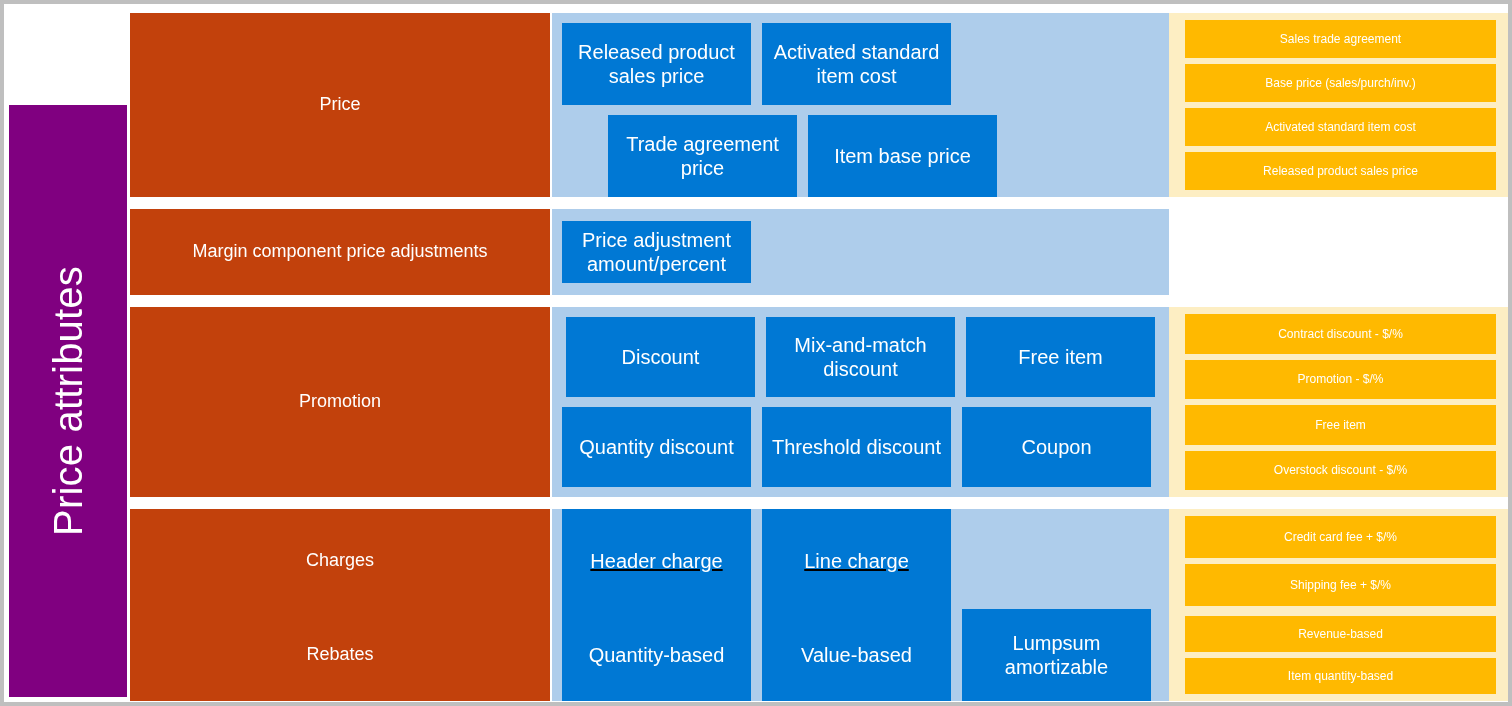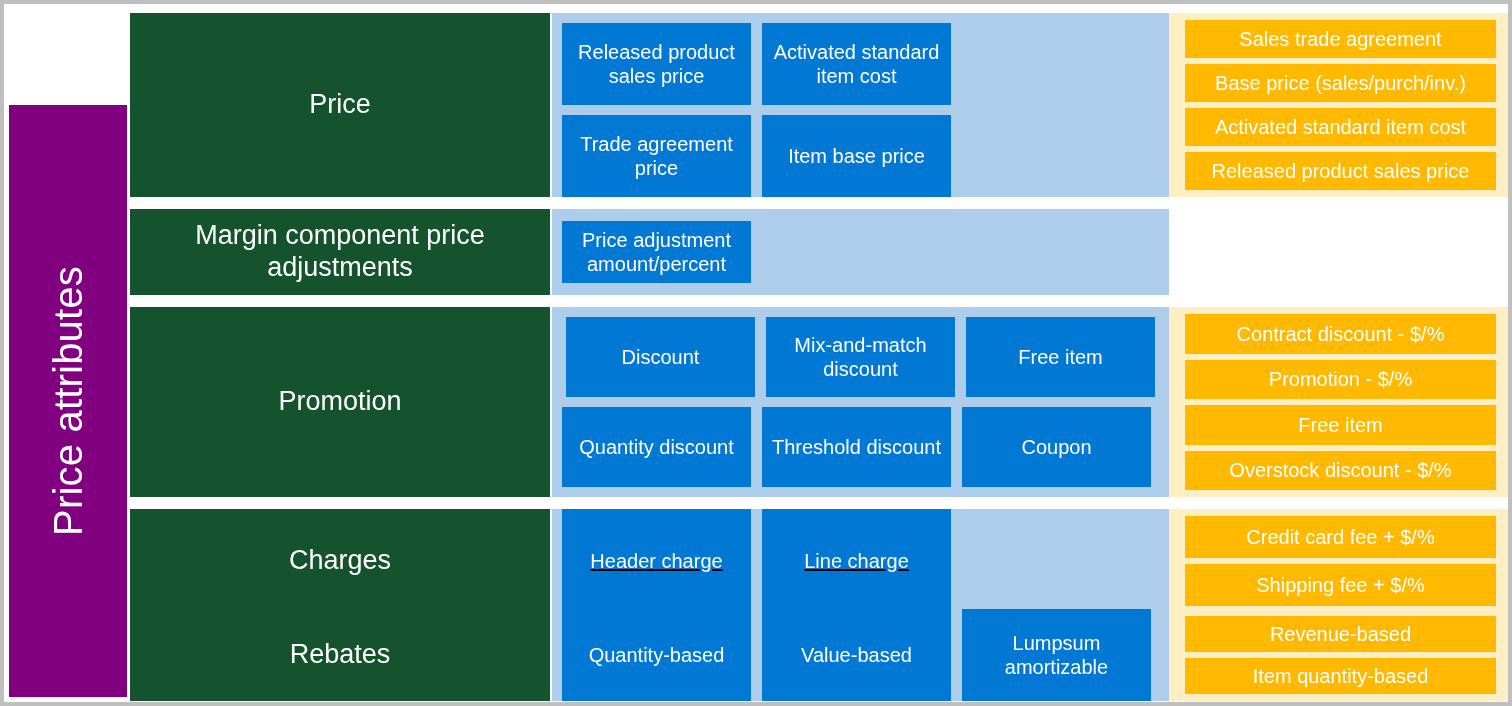--- a/index.html
+++ b/index.html
@@ -44,27 +44,27 @@
   .row {
     position: absolute;
     left: 126px;
     right: 0px;
     display: flex;
     align-items: stretch;
   }
   .cat {
     width: 420px;
     flex: 0 0 420px;
-    background: #14532d;
+    background: #c2410c;
     color: #ffffff;
     display: flex;
     align-items: center;
     justify-content: center;
     text-align: center;
-    font-size: 27px;
+    font-size: 18px;
     line-height: 1.18;
     padding: 0 10px;
     box-sizing: border-box;
   }
   
   .mid {
     flex: 0 0 617px;
     width: 617px;
     background: #aecdeb;
     display: flex;
@@ -106,21 +106,21 @@
     justify-content: center;
     gap: 6px;
     padding: 7px 12px 7px 16px;
     box-sizing: border-box;
     margin-left: 0px;
   }
   .yellow {
     background: #ffb900;
     color: #ffffff;
     text-align: left;
-    font-size: 20px;
+    font-size: 12px;
     line-height: 1.2;
     padding: 6px 4px;
     box-sizing: border-box;
     display: flex;
     align-items: center;
     justify-content: center;
     flex: 1 1 0;
   }
   
   #row-price   { top: 9px;   height: 184px; }
@@ -139,21 +139,21 @@
   </div>
 
   <div class="row" id="row-price">
     <div class="cat">Price</div>
     <div class="mid">
       <div class="mid-line" style="padding-top:10px;padding-bottom:5px;">
         <div class="blue">Released product sales price</div>
         <div class="blue">Activated standard item cost</div>
         <div class="blue empty"></div>
       </div>
-      <div class="mid-line" style="padding-top:5px;">
+      <div class="mid-line" style="padding-top:5px;margin-left:46px;">
         <div class="blue">Trade agreement price</div>
         <div class="blue">Item base price</div>
         <div class="blue empty"></div>
       </div>
     </div>
     <div class="right">
       <div class="yellow">Sales trade agreement</div>
       <div class="yellow">Base price (sales/purch/inv.)</div>
       <div class="yellow">Activated standard item cost</div>
       <div class="yellow">Released product sales price</div>

